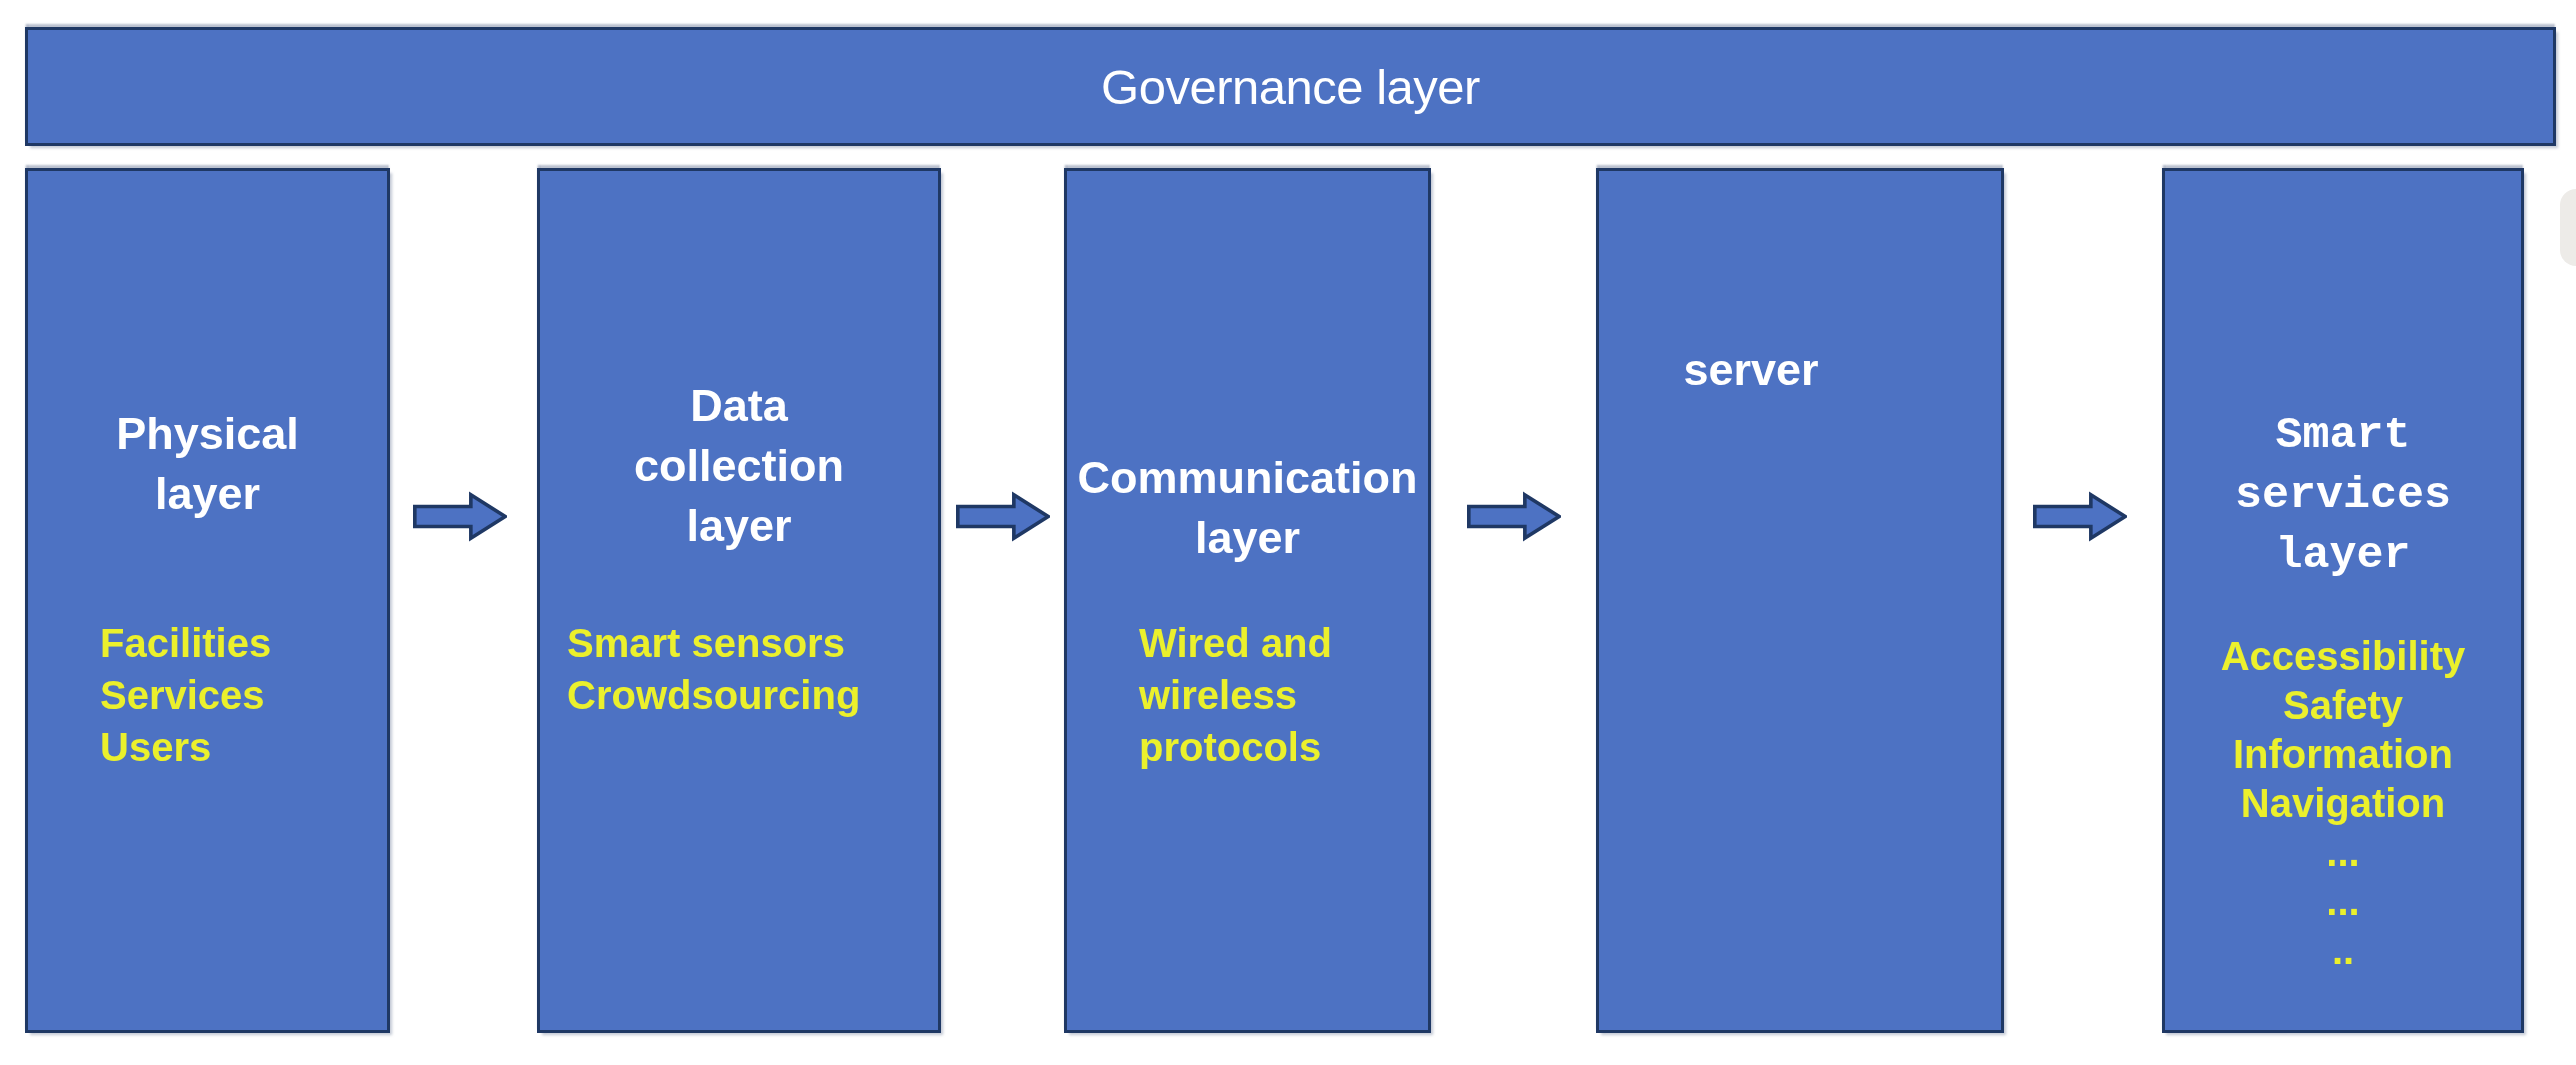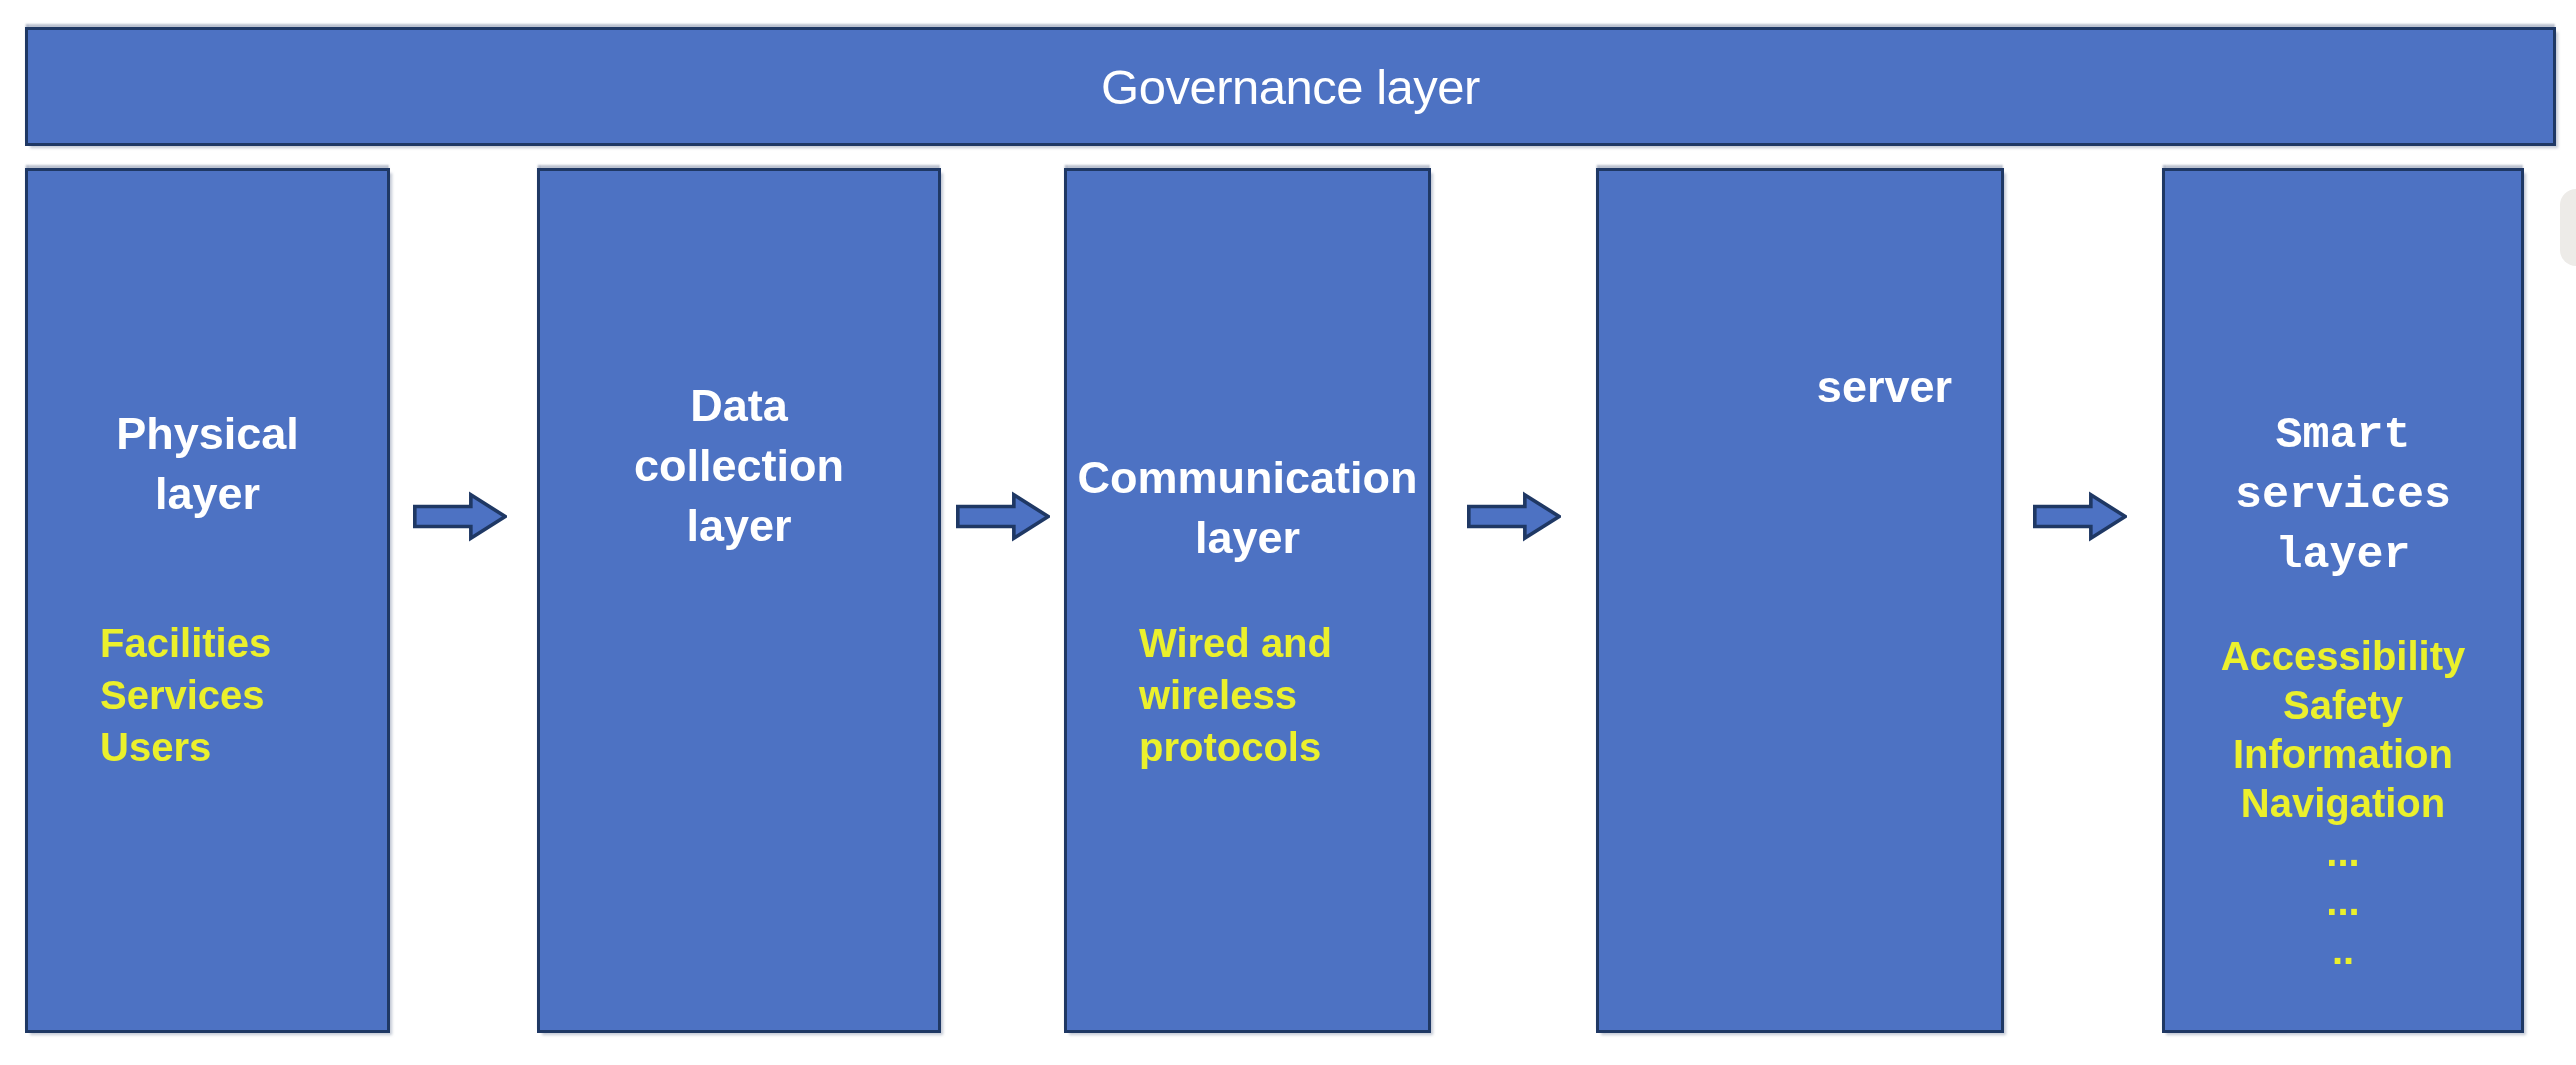--- a/index.html
+++ b/index.html
@@ -55,21 +55,21 @@
     text-align:center;
     color:var(--title-color);
     font-size:45px;
     font-weight:700;
     line-height:60px;
     white-space:pre-line;
   }
   .box-1 .col-title{top:233px;}
   .box-2 .col-title{top:205px;}
   .box-3 .col-title{top:235px;margin-top:42px;}
-  .box-4 .col-title{top:186px; transform:translateX(-49px);text-align:right;}
+  .box-4 .col-title{top:169px; transform:translateX(-49px);}
   .box-5 .col-title{top:235px;font-family:Liberation Mono, monospace;}
   .col-items{
     position:absolute;
     left:0; right:0;
     color:var(--item-color);
     font-size:40px;
     font-weight:700;
     line-height:52px;
     white-space:pre-line;
   }
@@ -119,20 +119,22 @@
   </div>
 
   <svg class="arrow arrow-1" viewBox="0 0 104 56">
     <path d="M2 17 L64 17 L64 4 L102 28 L64 52 L64 39 L2 39 Z"></path>
   </svg>
 
   <div class="col-box box-2">
     <div class="col-title">Data
 collection
 layer</div>
+    <div class="col-items">Smart sensors
+Crowdsourcing</div>
   </div>
 
   <svg class="arrow arrow-2" viewBox="0 0 104 56">
     <path d="M2 17 L64 17 L64 4 L102 28 L64 52 L64 39 L2 39 Z"></path>
   </svg>
 
   <div class="col-box box-3">
     <div class="col-title">Communication
 layer</div>
     <div class="col-items">Wired and

